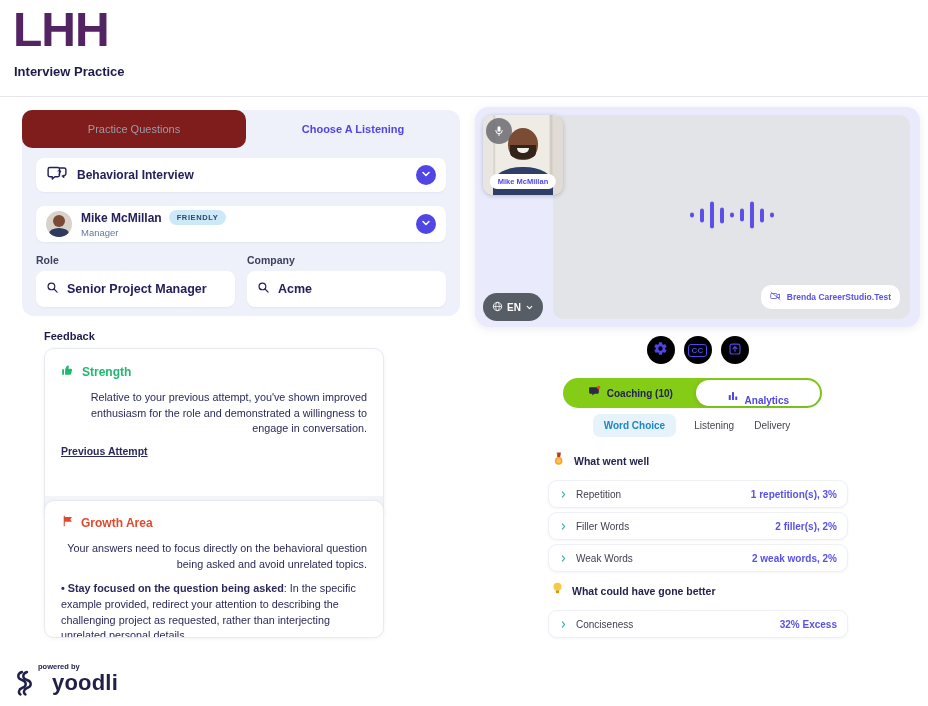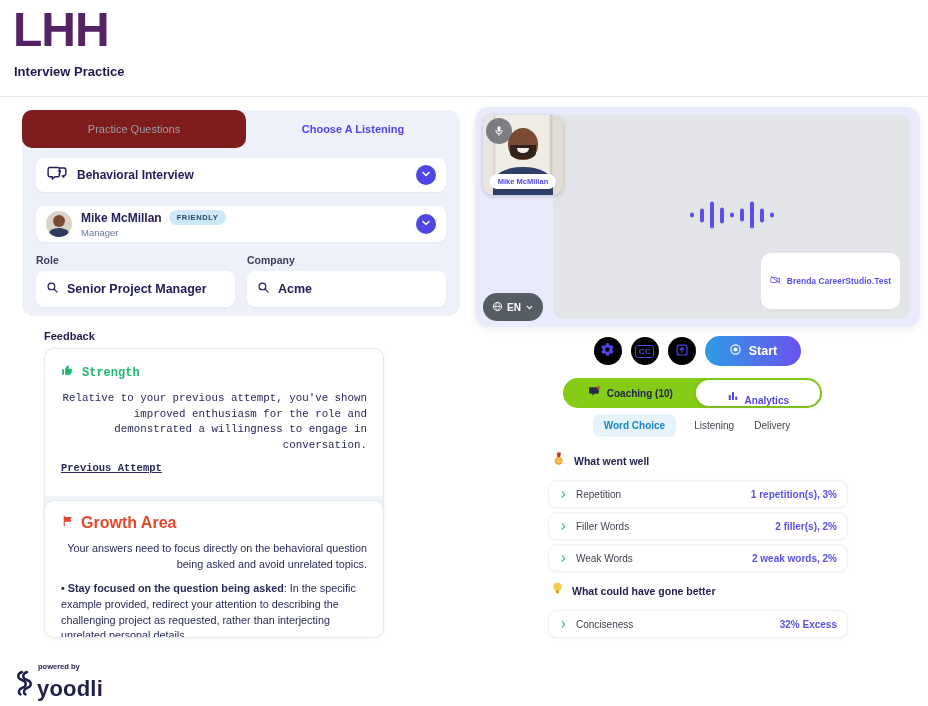--- a/index.html
+++ b/index.html
@@ -32,45 +32,45 @@
   .persona-title { font-size:9.5px; color:#66789e; margin-top:2px; }
   .fields-row { display:flex; gap:12px; margin-top:12px; }
   .field-col { flex:1; }
   .field-label { font-size:10.5px; font-weight:600; color:#3c415c; margin-bottom:5px; }
   .input-box { background:#fff; border-radius:8px; height:36px; display:flex; align-items:center; gap:8px; padding:0 10px; box-shadow:0 1px 2px rgba(40,40,90,0.05); }
   .input-value { font-size:12.5px; font-weight:700; color:#23205a; }
 
   
   .feedback-heading { position:absolute; left:44px; top:330px; font-size:11px; font-weight:700; color:#1e1a4e; }
   .fb-card { position:absolute; left:44px; width:340px; background:#fff; border:1px solid #e8eaf2; border-radius:10px; box-shadow:0 1px 4px rgba(60,60,110,0.06); }
-  .strength-card { top:348px; height:174px; padding:14px 16px 12px 16px;font-family:Liberation Mono, monospace; }
+  .strength-card { top:348px; height:174px; padding:14px 16px 12px 16px; }
   .growth-card { top:500px; height:138px; padding:13px 16px 0 16px; overflow:hidden; }
   .fb-title-row { display:flex; align-items:center; gap:7px; }
   .fb-title-strength { font-size:12px; font-weight:700; color:#1fb96f; }
-  .fb-title-growth { font-size:16px; font-weight:700; color:#e0492e; }
+  .fb-title-growth { font-size:12px; font-weight:700; color:#e0492e; }
   .fb-body { font-size:10.8px; line-height:1.45; color:#2a2a5a; margin-top:9px;text-align:right; }
   .fb-link { display:inline-block; font-size:10.5px; font-weight:700; color:#2a2a5a; text-decoration:underline; margin-top:8px; cursor:pointer; }
   .see-more-bar { position:absolute; left:0; right:0; bottom:0; height:25px; background:#f1f4f9; border-radius:0 0 10px 10px; display:flex; align-items:center; justify-content:center; gap:6px; cursor:pointer; }
   .see-more-label { font-size:10.5px; font-weight:500; color:#5a54e8; }
   .fb-bullet { font-size:10.8px; line-height:1.45; color:#2a2a5a; margin-top:9px; }
   .fb-bullet b { font-weight:700; }
 
   
   .stage-panel { position:absolute; left:475px; top:107px; width:445px; height:220px; background:#e9eafb; border-radius:14px; box-shadow:0 2px 8px rgba(80,80,140,0.10); }
   .video-area { position:absolute; left:78px; top:8px; width:357px; height:204px; background:#e2e4e7; border-radius:10px; }
   .thumb { position:absolute; left:8px; top:8px; width:80px; height:80px; border-radius:10px; overflow:hidden; z-index:2; background:linear-gradient(90deg,#e9e5e0 0%,#e9e5e0 12%,#d5d0c8 14%,#efebe5 16%,#efebe5 82%,#cdc7bf 85%,#e0dbd4 88%); box-shadow:0 1px 4px rgba(40,40,80,0.25); }
   .thumb .head { position:absolute; left:25px; top:13px; width:30px; height:32px; border-radius:50% 50% 46% 46%; background:#7c4b33; }
   .thumb .beard { position:absolute; left:27px; top:30px; width:26px; height:14px; border-radius:0 0 45% 45%; background:#33241b; }
   .thumb .smile { position:absolute; left:34px; top:33px; width:12px; height:5px; border-radius:0 0 10px 10px; background:#f5f2ee; }
   .thumb .shirt { position:absolute; left:10px; bottom:-6px; width:60px; height:34px; border-radius:48% 48% 0 0; background:#2e3e66; }
   .mic-badge { position:absolute; left:3px; top:3px; width:26px; height:26px; border-radius:50%; background:rgba(95,95,102,0.78); display:flex; align-items:center; justify-content:center; z-index:3; }
   .thumb-name-pill { position:absolute; left:50%; transform:translateX(-50%); bottom:6px; background:#fff; border-radius:9px; padding:3px 8px; font-size:7.5px; font-weight:700; color:#4f46e5; white-space:nowrap; z-index:3; }
   .waveform { position:absolute; left:50%; top:100px; transform:translate(-50%,-50%); display:flex; align-items:center; gap:6px; }
   .wbar { width:4px; border-radius:3px; background:#5b4fe8; }
-  .watermark-pill { position:absolute; right:10px; bottom:10px; background:#fff; border-radius:10px; padding:19px 9px; display:flex; align-items:center; gap:5px; }
+  .watermark-pill { position:absolute; right:10px; bottom:10px; background:#fff; border-radius:10px; padding:3px 9px; display:flex; align-items:center; gap:5px; }
   .watermark-text { font-size:8.5px; font-weight:600; color:#5a50e8; }
   .lang-pill { position:absolute; left:8px; bottom:6px; background:#575d65; border-radius:14px; padding:5px 9px; display:flex; align-items:center; gap:4px; cursor:pointer; }
   .lang-label { font-size:10px; font-weight:700; color:#fff; }
 
   
   .controls-row { position:absolute; left:475px; top:336px; width:445px; display:flex; align-items:center; justify-content:center; gap:9px; }
   .icon-btn { width:28px; height:28px; border-radius:50%; background:#000000; border:none; display:flex; align-items:center; justify-content:center; cursor:pointer; }
   .cc-glyph { font-size:8px; font-weight:700; color:#4f46e5; border:1.6px solid #4f46e5; border-radius:3px; padding:1px 2.5px; letter-spacing:0.3px; }
   .start-btn { height:30px; border:none; border-radius:15px; padding:0 24px; background:linear-gradient(90deg,#2f9ce5,#6b51f0); color:#fff; font-size:12.5px; font-weight:700; display:flex; align-items:center; gap:7px; cursor:pointer; font-family:"Liberation Sans", sans-serif; }
 
@@ -87,21 +87,21 @@
 
   
   .section-heading { position:absolute; display:flex; align-items:center; gap:9px; }
   .section-heading-text { font-size:10.5px; font-weight:700; color:#23234f; }
   .insight-row { position:absolute; left:548px; width:300px; height:28px; background:#fff; border:1px solid #eef0f5; border-radius:9px; box-shadow:0 1px 3px rgba(60,60,110,0.05); display:flex; align-items:center; gap:8px; padding:0 10px; cursor:pointer; }
   .insight-label { font-size:10px; font-weight:500; color:#3f3f4e; flex:1; }
   .insight-value { font-size:10px; font-weight:700; color:#5a50e8; }
 
   
   .powered-by { position:absolute; left:38px; top:662px; font-size:7.5px; font-weight:600; color:#23234f; }
-  .brand-row { position:absolute; left:13px; top:668px; display:flex; align-items:flex-end; gap:0; }
+  .brand-row { position:absolute; left:13px; top:668px; display:flex; align-items:flex-start; gap:15px; }
   .brand-name { font-size:22px; font-weight:700; color:#20204a; letter-spacing:0.2px; margin-top:2px; }
 </style>
 </head>
 <body>
 
 <div class="screen">
 
   <div class="logo">LHH</div>
   <div class="page-title">Interview Practice</div>
   <div class="top-divider"></div>
@@ -286,29 +286,20 @@
       <span class="cc-glyph">CC</span>
     </button>
     <button class="icon-btn">
       <span>
         <svg width="14" height="14" viewBox="0 0 24 24" fill="none">
             <rect x="3.5" y="3.5" width="17" height="17" rx="3.5" stroke="#4f46e5" stroke-width="2"></rect>
             <path d="M12 16V8.5M8.8 11.2 12 8l3.2 3.2" stroke="#4f46e5" stroke-width="2" stroke-linecap="round" stroke-linejoin="round"></path>
           </svg>
       </span>
     </button>
-    <button class="start-btn">
-      <span>
-        <svg width="13" height="13" viewBox="0 0 24 24">
-            <circle cx="12" cy="12" r="8.5" fill="none" stroke="#fff" stroke-width="2"></circle>
-            <circle cx="12" cy="12" r="3.8" fill="#fff"></circle>
-          </svg>
-      </span>
-      <span>Start</span>
-    </button>
   </div>
 
   <div class="coach-tabs">
     <div class="coach-seg">
       <span>
         <svg width="13" height="13" viewBox="0 0 24 24">
             <path fill="#2b2b45" d="M4 4h14a2 2 0 0 1 2 2v8a2 2 0 0 1-2 2h-6l-4 3.6V16H4a2 2 0 0 1-2-2V6a2 2 0 0 1 2-2z"></path>
             <circle cx="19.5" cy="4.5" r="3.2" fill="#e0492e"></circle>
           </svg>
       </span>

